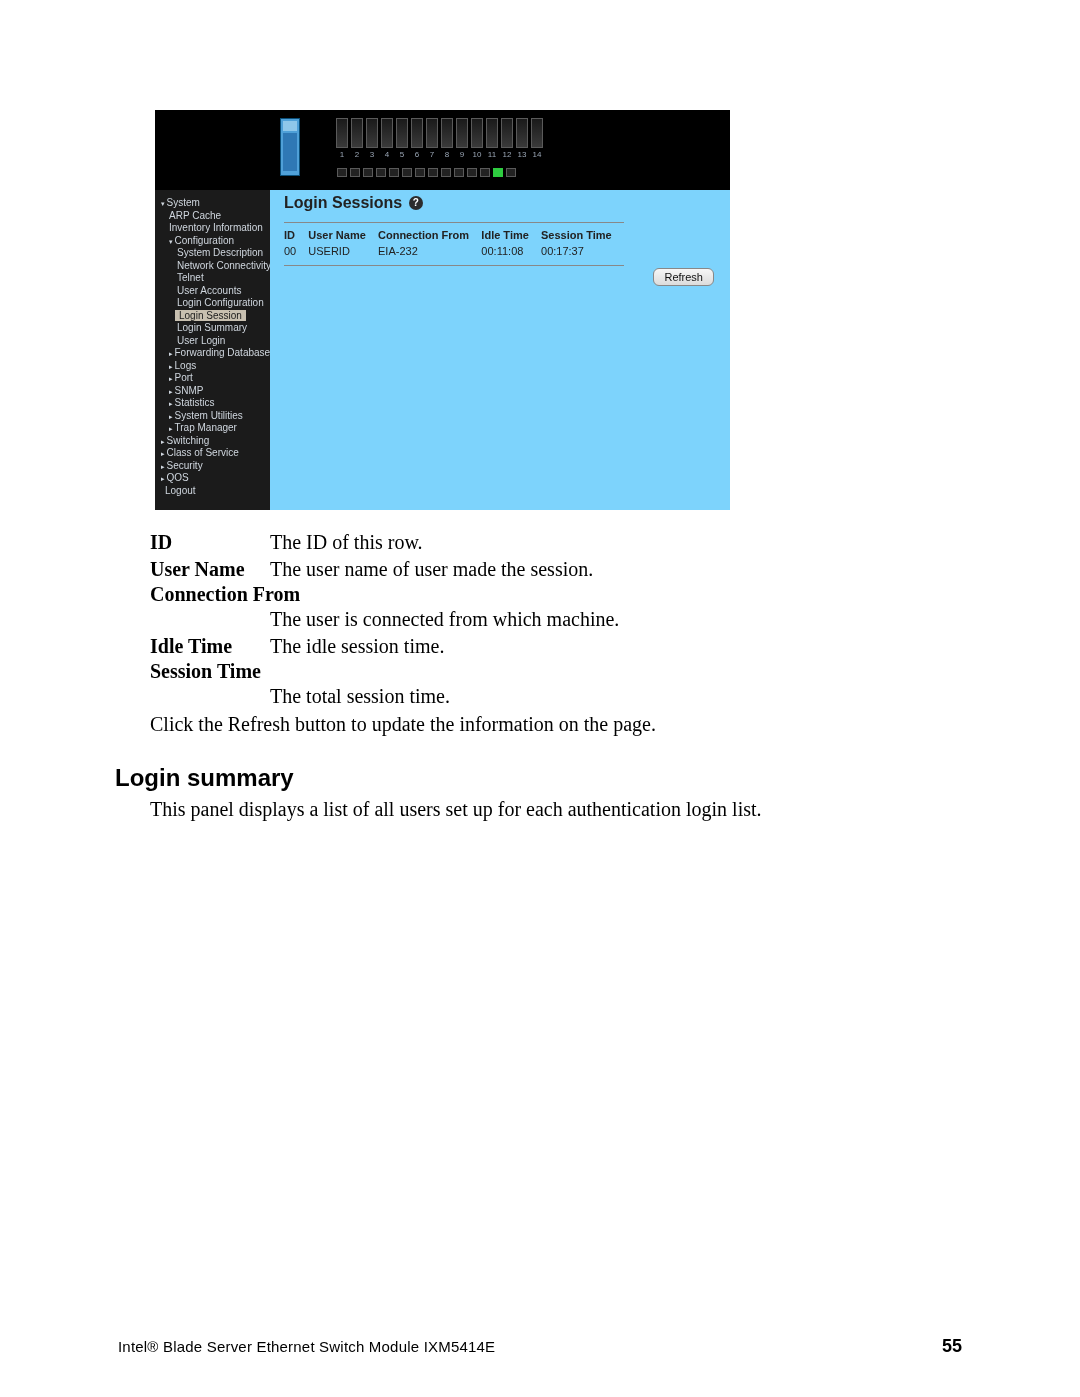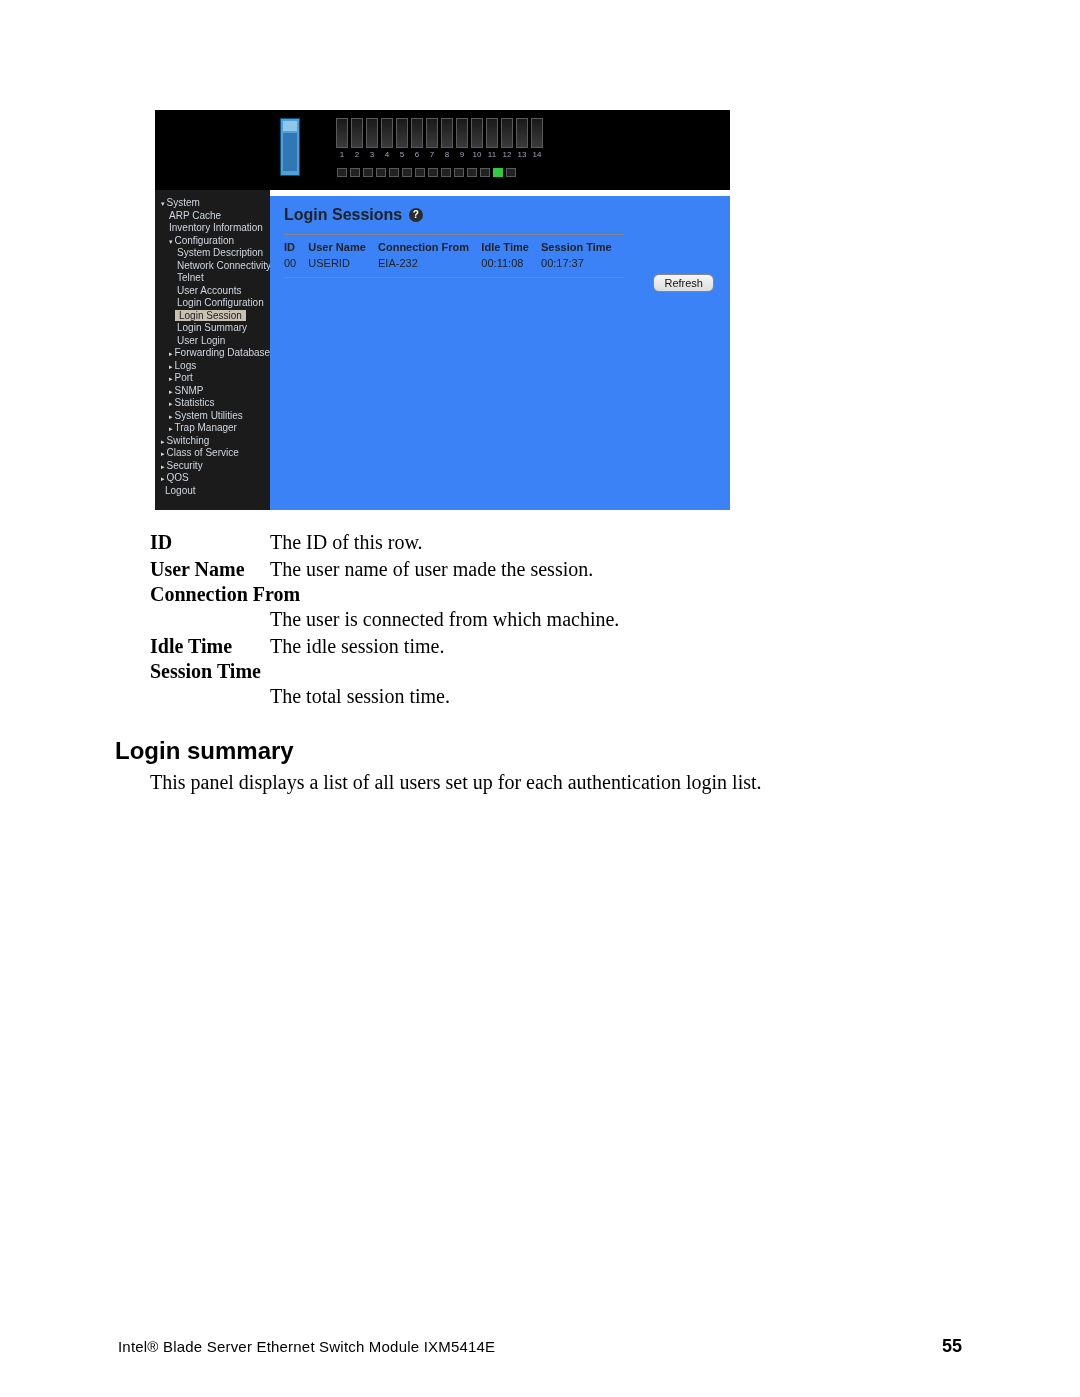--- a/index.html
+++ b/index.html
@@ -62,23 +62,22 @@
   }
   .nav .lvl0.open::before, .nav .lvl1.has-children.open::before {
     content: "\25BE";
   }
   .nav .active {
     background: #c8c0b0; color: #1b1b1b; padding-right: 4px; display: inline-block;
     margin-left: -2px; padding-left: 4px;
   }
 
   .content {
-    flex: 1; background: #3b82f6; font-family: Arial, sans-serif; padding: 10px 14px 14px 14px;
+    flex: 1; background: #7dd3fc; font-family: Arial, sans-serif; padding: 4px 14px 14px 14px;
     position: relative;
-    margin-top: 6px;
   }
   .content h2 {
     font-size: 16px; font-weight: bold; color: #222; margin-bottom: 10px;
     font-family: Arial, sans-serif;
   }
   .help-badge {
     display: inline-block; width: 14px; height: 14px; border-radius: 50%;
     background: #2c2c2c; color: #fff; font-size: 10px; font-weight: bold;
     text-align: center; line-height: 14px; vertical-align: 2px; margin-left: 2px;
     font-family: Arial, sans-serif;
@@ -276,20 +275,21 @@
     <div class="def-row">
       <div class="def-term">Idle Time</div>
       <div class="def-desc">The idle session time.</div>
     </div>
     <div class="def-wrap">
       <div class="term-only">Session Time</div>
       <div class="desc-ind">The total session time.</div>
     </div>
   </div>
 
+  <div class="para">Click the Refresh button to update the information on the page.</div>
 
   <div class="h-section">Login summary</div>
   <div class="para">This panel displays a list of all users set up for each authentication login list.</div>
 
   <div class="footer">
     <div class="prod">Intel® Blade Server Ethernet Switch Module IXM5414E</div>
     <div class="pnum">55</div>
   </div>
 
 </div>

